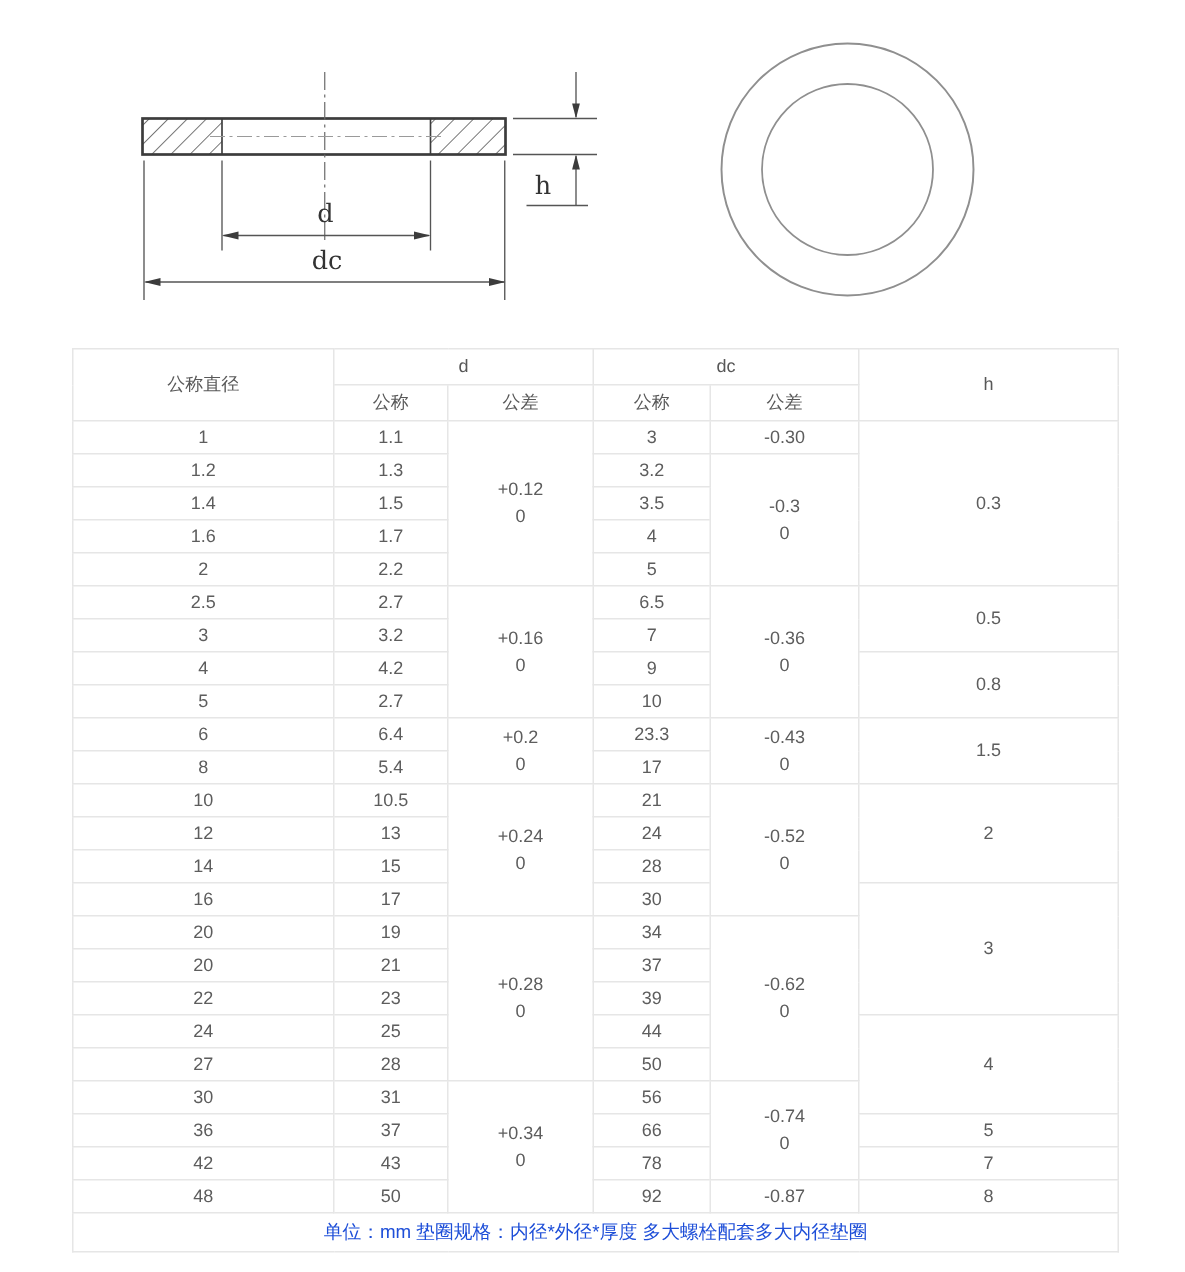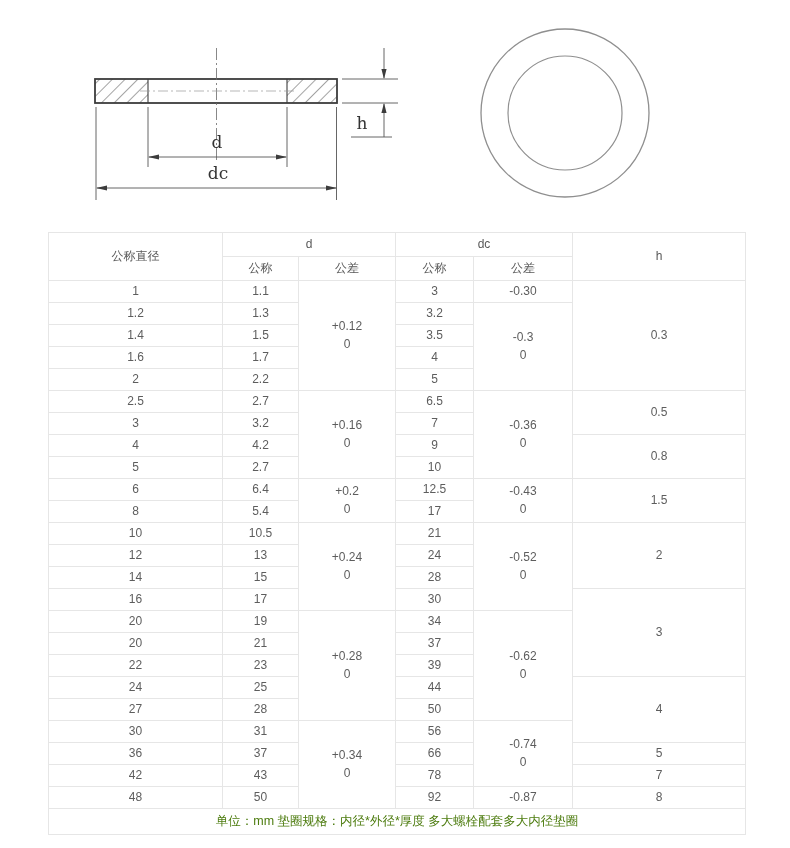--- a/index.html
+++ b/index.html
@@ -13,21 +13,21 @@
     border-collapse:collapse; table-layout:fixed;
     font-size:12px; color:#5d5d5d;
   }
   #spec-table th, #spec-table td {
     border:1px solid #e6e6e6; text-align:center; vertical-align:middle;
     font-weight:normal; padding:1px 3px; line-height:1.45;
     white-space:pre-line;
   }
   #spec-table thead th { height:21px; color:#585858; }
   #spec-table tbody td { height:19px; }
-  #spec-table tfoot td { height:23px; font-size:12.5px; color:#4d7c0f; }
+  #spec-table tfoot td { height:23px; font-size:12.5px; color:#1d4ed8; }
   .dim-label { font-family:"DejaVu Serif", serif; fill:#333; }
 </style>
 </head>
 <body>
 
 <div id="page">
 
   <svg id="drawing" width="790" height="230" viewBox="0 0 790 230">
     <defs>
       <pattern id="hatch" width="9" height="9" patternUnits="userSpaceOnUse" patternTransform="rotate(45)">
@@ -162,21 +162,21 @@
         <tr>
           <td>5</td>
           <td>2.7</td>
           <td>10</td>
         </tr>
         <tr>
           <td>6</td>
           <td>6.4</td>
           <td rowspan="2">+0.2
 0</td>
-          <td>12.5</td>
+          <td>23.3</td>
           <td rowspan="2">-0.43
 0</td>
           <td rowspan="2">1.5</td>
         </tr>
         <tr>
           <td>8</td>
           <td>5.4</td>
           <td>17</td>
         </tr>
         <tr>

